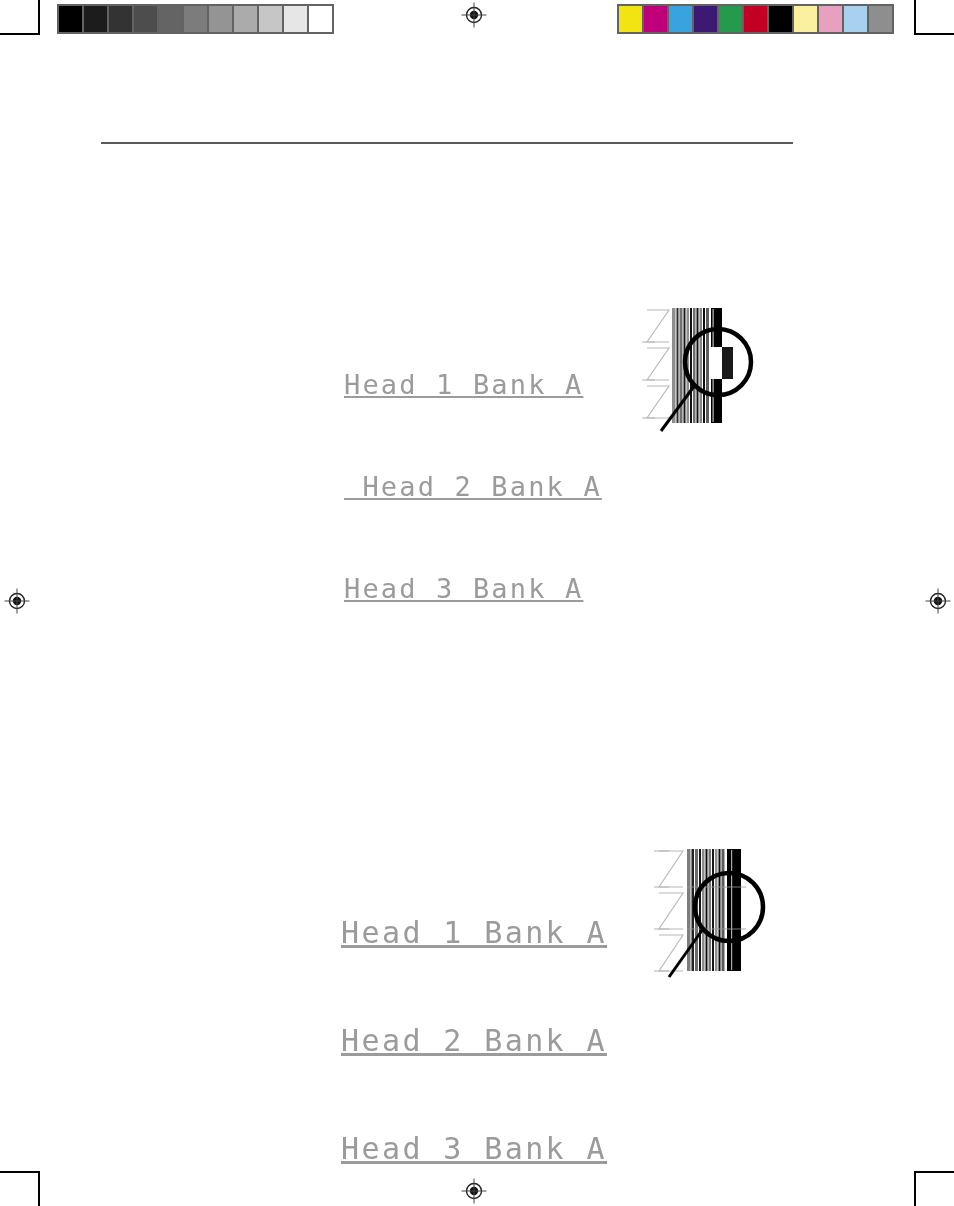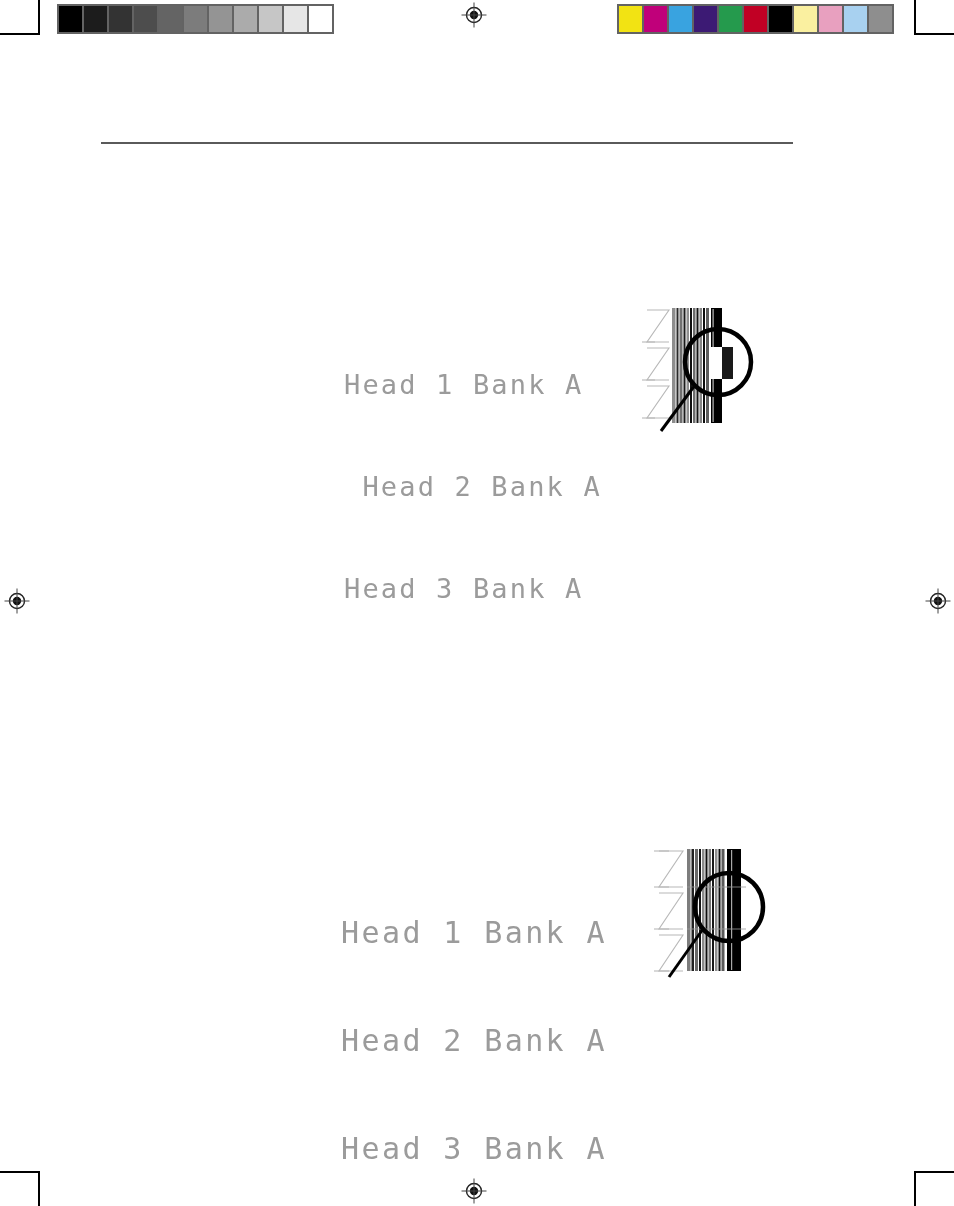--- a/index.html
+++ b/index.html
@@ -100,20 +100,21 @@
     top: 0;
     color: #9b9b9b;
     font-family: "DejaVu Sans Mono", monospace;
     font-weight: 300;
     white-space: pre;
     letter-spacing: 0.08em;
     -webkit-text-stroke: 0px;
   }
   .nozzle-labels .line {
     display: block;
+    text-decoration: underline;
   }
   .fig-graphic {
     position: absolute;
     top: 0;
   }
   .fig-graphic svg { display: block; }
 
   .fig-one  { left: 344px; top: 300px; }
   .fig-two  { left: 341px; top: 843px; }
 </style>

